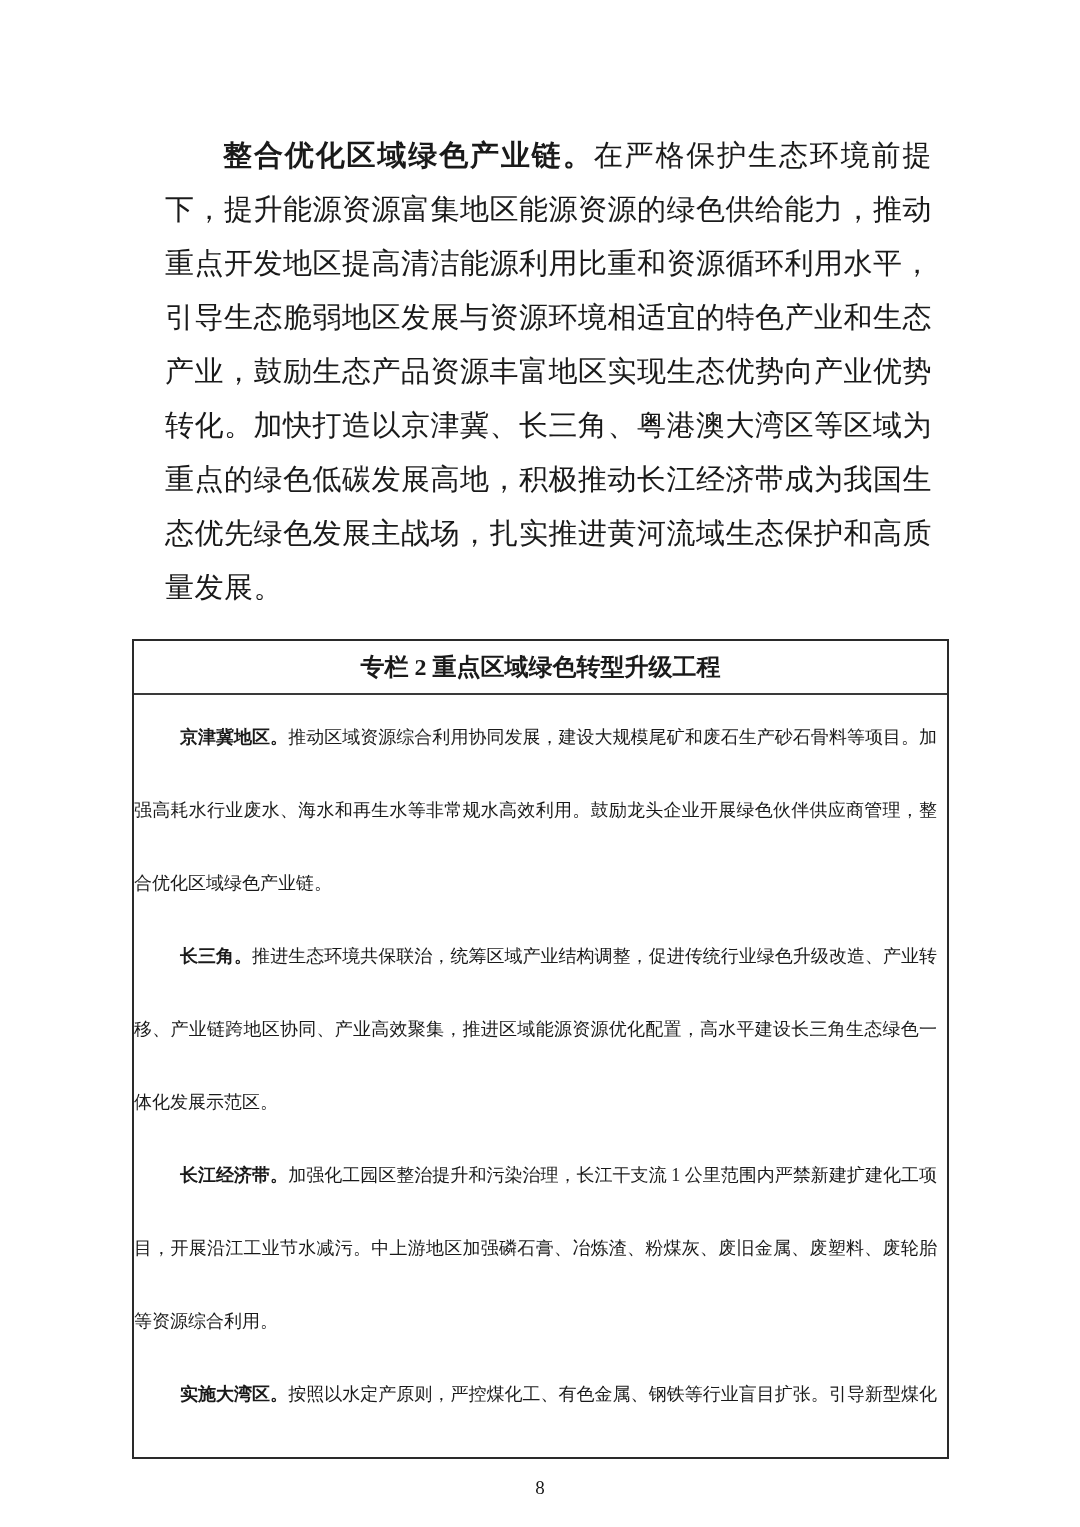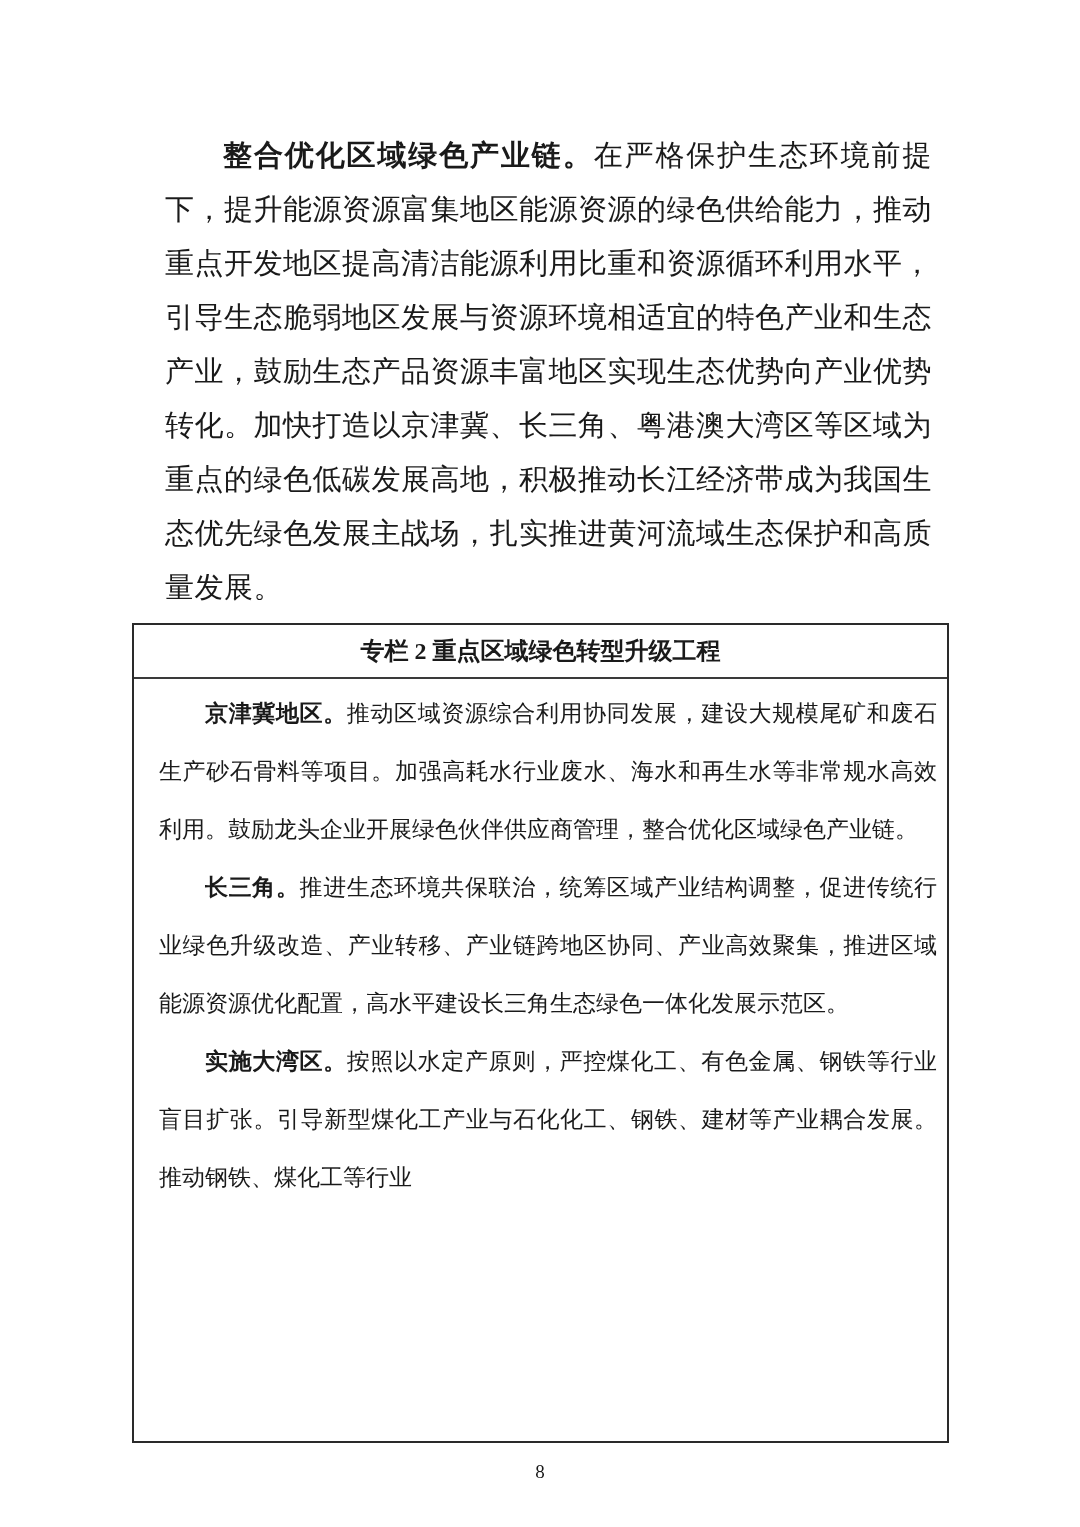--- a/index.html
+++ b/index.html
@@ -29,37 +29,37 @@
     text-indent: 58px;
     letter-spacing: 0.5px;
   }
   .lead {
     font-weight: bold;
   }
   .feature-box {
     box-sizing: border-box;
     width: 817px;
     height: 820px;
-    margin: 9px 0 0 132px;
+    margin: 25px 0 0 132px;
     border: 2px solid #2a2a2a;
     overflow: hidden;
     background: #ffffff;
   }
   .box-title {
     height: 52px;
     line-height: 52px;
     text-align: center;
     font-weight: bold;
     font-size: 24px;
     border-bottom: 2px solid #3a3a3a;
   }
   .box-body {
-    padding: 6px 10px 0 25px;
-    font-size: 23px;
-    line-height: 58px;
+    padding: 6px 10px 0 0;
+    font-size: 18px;
+    line-height: 73px;
     text-align: justify;
   }
   .box-para {
     margin: 0;
     text-indent: 46px;
   }
   .page-number {
     width: 100%;
     text-align: center;
     font-size: 19px;
@@ -71,19 +71,20 @@
 
 <div class="page">
 
   <p class="main-paragraph"><span class="lead">整合优化区域绿色产业链。</span><span>在严格保护生态环境前提下，提升能源资源富集地区能源资源的绿色供给能力，推动重点开发地区提高清洁能源利用比重和资源循环利用水平，引导生态脆弱地区发展与资源环境相适宜的特色产业和生态产业，鼓励生态产品资源丰富地区实现生态优势向产业优势转化。加快打造以京津冀、长三角、粤港澳大湾区等区域为重点的绿色低碳发展高地，积极推动长江经济带成为我国生态优先绿色发展主战场，扎实推进黄河流域生态保护和高质量发展。</span></p>
 
   <div class="feature-box">
     <div class="box-title">专栏 2 重点区域绿色转型升级工程</div>
     <div class="box-body">
       <p class="box-para"><span class="lead">京津冀地区。</span><span>推动区域资源综合利用协同发展，建设大规模尾矿和废石生产砂石骨料等项目。加强高耗水行业废水、海水和再生水等非常规水高效利用。鼓励龙头企业开展绿色伙伴供应商管理，整合优化区域绿色产业链。</span></p>
       <p class="box-para"><span class="lead">长三角。</span><span>推进生态环境共保联治，统筹区域产业结构调整，促进传统行业绿色升级改造、产业转移、产业链跨地区协同、产业高效聚集，推进区域能源资源优化配置，高水平建设长三角生态绿色一体化发展示范区。</span></p>
+      <p class="box-para"><span class="lead">长江经济带。</span><span>加强化工园区整治提升和污染治理，长江干支流 1 公里范围内严禁新建扩建化工项目，开展沿江工业节水减污。中上游地区加强磷石膏、冶炼渣、粉煤灰、废旧金属、废塑料、废轮胎等资源综合利用。</span></p>
       <p class="box-para"><span class="lead">实施大湾区。</span><span>按照以水定产原则，严控煤化工、有色金属、钢铁等行业盲目扩张。引导新型煤化工产业与石化化工、钢铁、建材等产业耦合发展。推动钢铁、煤化工等行业</span></p>
     </div>
   </div>
 
   <div class="page-number">8</div>
 
 </div>
 
 </body></html>

